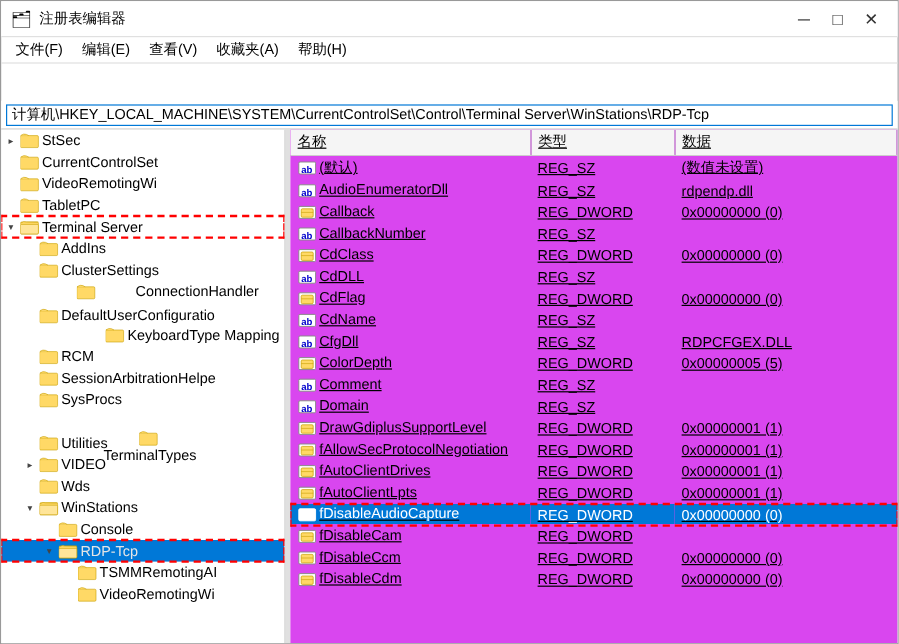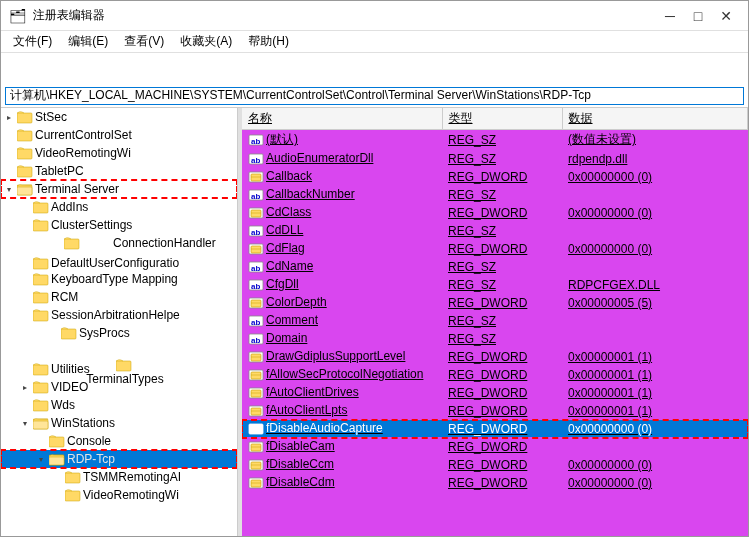--- a/index.html
+++ b/index.html
@@ -319,21 +319,21 @@
           <span class="tree-toggle"></span>
           <span class="folder-icon">
             <svg viewBox="0 0 16 14" xmlns="http://www.w3.org/2000/svg">
               <rect x="0" y="3" width="15" height="10" rx="1" fill="#ffd966"></rect>
               <rect x="0" y="3" width="15" height="10" rx="1" fill="none" stroke="#c8a000" stroke-width="0.5"></rect>
               <path d="M0 3 Q3 1 5 2 L7 3" fill="#ffd966" stroke="#c8a000" stroke-width="0.5"></path>
             </svg>
           </span>
           <span class="tree-label">DefaultUserConfiguratio</span>
         </div>
-        <div class="tree-item" style="padding-left: 16px;">
+        <div class="tree-item" style="padding-left: 16px; justify-content: flex-end;">
           <span class="tree-toggle"></span>
           <span class="folder-icon">
             <svg viewBox="0 0 16 14" xmlns="http://www.w3.org/2000/svg">
               <rect x="0" y="3" width="15" height="10" rx="1" fill="#ffd966"></rect>
               <rect x="0" y="3" width="15" height="10" rx="1" fill="none" stroke="#c8a000" stroke-width="0.5"></rect>
               <path d="M0 3 Q3 1 5 2 L7 3" fill="#ffd966" stroke="#c8a000" stroke-width="0.5"></path>
             </svg>
           </span>
           <span class="tree-label">KeyboardType Mapping</span>
         </div>
@@ -352,21 +352,21 @@
           <span class="tree-toggle"></span>
           <span class="folder-icon">
             <svg viewBox="0 0 16 14" xmlns="http://www.w3.org/2000/svg">
               <rect x="0" y="3" width="15" height="10" rx="1" fill="#ffd966"></rect>
               <rect x="0" y="3" width="15" height="10" rx="1" fill="none" stroke="#c8a000" stroke-width="0.5"></rect>
               <path d="M0 3 Q3 1 5 2 L7 3" fill="#ffd966" stroke="#c8a000" stroke-width="0.5"></path>
             </svg>
           </span>
           <span class="tree-label">SessionArbitrationHelpe</span>
         </div>
-        <div class="tree-item" style="padding-left: 16px; margin-left: 28px;">
+        <div class="tree-item" style="padding-left: 16px;">
           <span class="tree-toggle"></span>
           <span class="folder-icon">
             <svg viewBox="0 0 16 14" xmlns="http://www.w3.org/2000/svg">
               <rect x="0" y="3" width="15" height="10" rx="1" fill="#ffd966"></rect>
               <rect x="0" y="3" width="15" height="10" rx="1" fill="none" stroke="#c8a000" stroke-width="0.5"></rect>
               <path d="M0 3 Q3 1 5 2 L7 3" fill="#ffd966" stroke="#c8a000" stroke-width="0.5"></path>
             </svg>
           </span>
           <span class="tree-label">SysProcs</span>
         </div>

